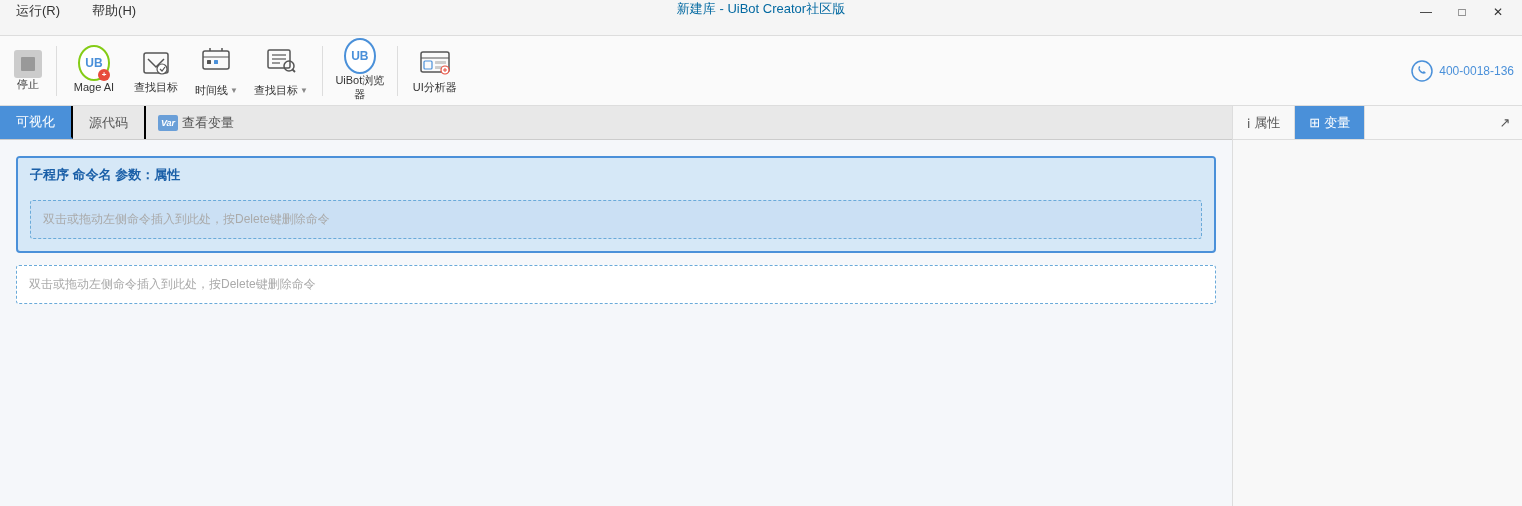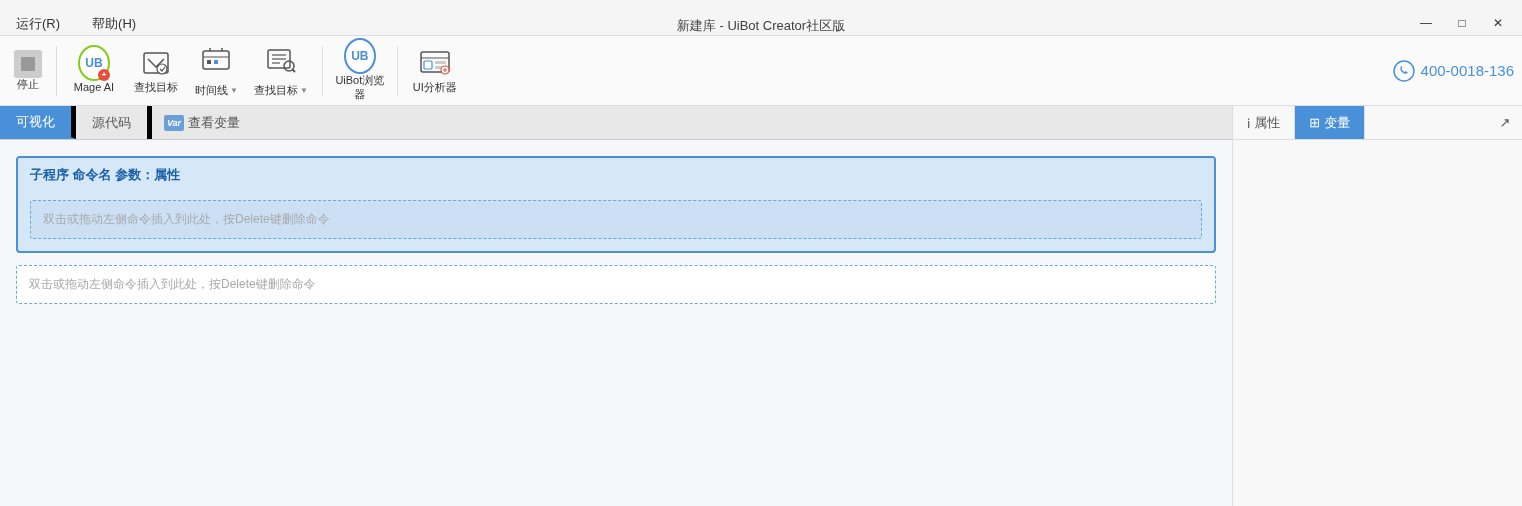--- a/index.html
+++ b/index.html
@@ -10,37 +10,37 @@
       width: 1522px;
       height: 506px;
       overflow: hidden;
     }
 
     
     .titlebar {
       background: #f5f5f5;
       height: 36px;
       display: flex;
-      align-items: flex-end;
+      align-items: flex-start;
       justify-content: space-between;
       padding: 0 10px;
       border-bottom: 1px solid #ddd;
       user-select: none;
     }
     .titlebar-left {
       display: flex;
       align-items: center;
       gap: 20px;
     }
     .titlebar-center {
       position: absolute;
       left: 50%;
       transform: translateX(-50%);
       font-size: 13px;
-      color: #404040;
+      color: #0369a1;
     }
     .titlebar-right {
       display: flex;
       gap: 8px;
       margin-left: auto;
     }
     .title-menu {
       font-size: 13px;
       color: #333;
       cursor: pointer;
@@ -183,21 +183,21 @@
       background: #e8e8e8;
       height: 34px;
       border-bottom: 1px solid #ccc;
     }
     .tab {
       display: flex;
       align-items: center;
       padding: 0 16px;
       cursor: pointer;
       font-size: 13px;
-      border-right: 5px solid #000000;
+      border-right: 2px solid #000000;
       background: #e8e8e8;
       color: #555;
     }
     .tab.active {
       background: #4a90d9;
       color: white;
       border-bottom: 2px solid #4a90d9;
     }
     .tab-var {
       display: flex;
@@ -455,21 +455,21 @@
       </svg>
     </div>
     <span class="toolbar-label">UI分析器</span>
   </div>
 
   <div class="toolbar-right">
     <svg width="22" height="22" viewBox="0 0 22 22" fill="none">
       <circle cx="11" cy="11" r="10" stroke="#4a90d9" stroke-width="1.5" fill="none"></circle>
       <path d="M8 6 C7 8 7 10 9 12 C11 14 13 14 15 13 L13.5 11.5 C13 11 12 11.5 11.5 12 C10 11 9 10 8.5 8.5 C9 8 9.5 7 9 6.5 L8 6Z" fill="#4a90d9"></path>
     </svg>
-    <span style="color:#4a90d9; font-size:15px; font-weight:500;">400-0018-136</span>
+    <span style="color:#4a90d9; font-size:12px; font-weight:500;">400-0018-136</span>
   </div>
 </div>
 
 <div class="main-area">
 
   <div class="editor-area">
 
     <div class="tab-bar">
       <div class="tab active">可视化</div>
       <div class="tab">源代码</div>

